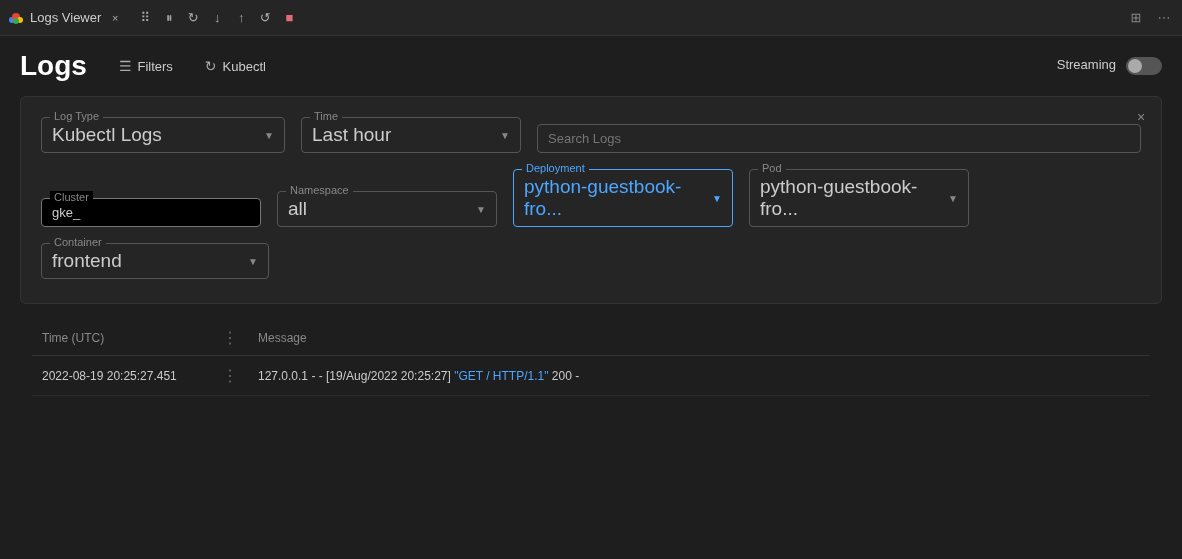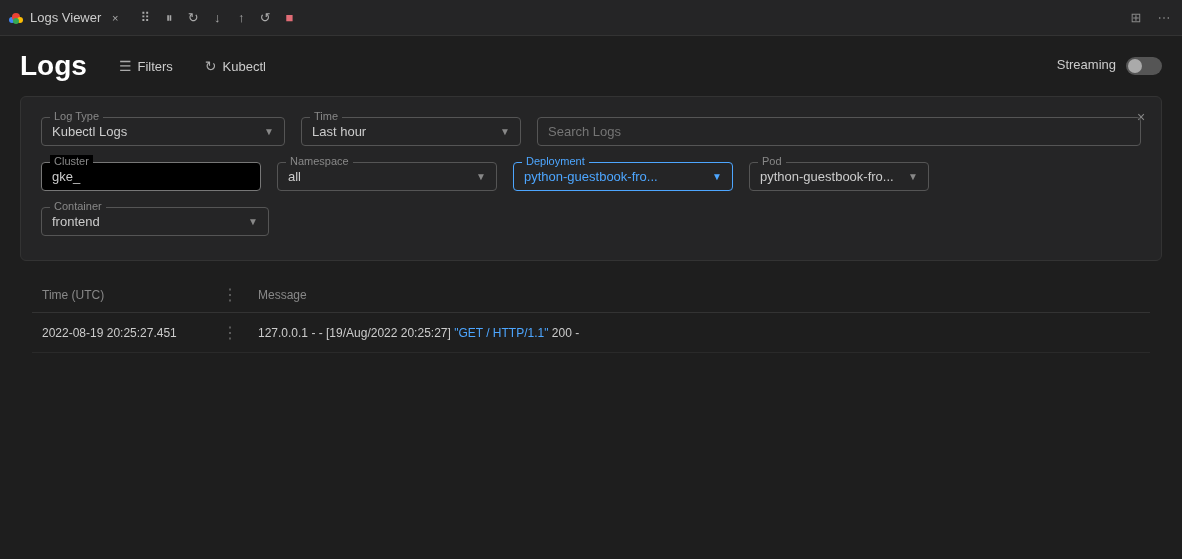--- a/index.html
+++ b/index.html
@@ -198,36 +198,36 @@
       width: 100%;
     }
     .field-select {
       display: flex;
       align-items: center;
       justify-content: space-between;
       cursor: pointer;
     }
     .field-select-text {
       color: #cccccc;
-      font-size: 13px;
+      font-size: 19px;
     }
     .chevron {
       color: #888;
       font-size: 10px;
       margin-left: 8px;
     }
 
     
     .field-logtype { width: 244px; }
     .field-time { width: 220px; }
     .field-search { flex: 1; }
     .field-cluster { width: 220px; }
     .field-namespace { width: 220px; }
     .field-deployment { width: 220px; }
-    .field-pod { width: 180px; }
+    .field-pod { width: 220px; }
     .field-container { width: 228px; }
 
     
     .logs-area {
       padding: 0 32px;
     }
     .logs-table {
       width: 100%;
       border-collapse: collapse;
     }

